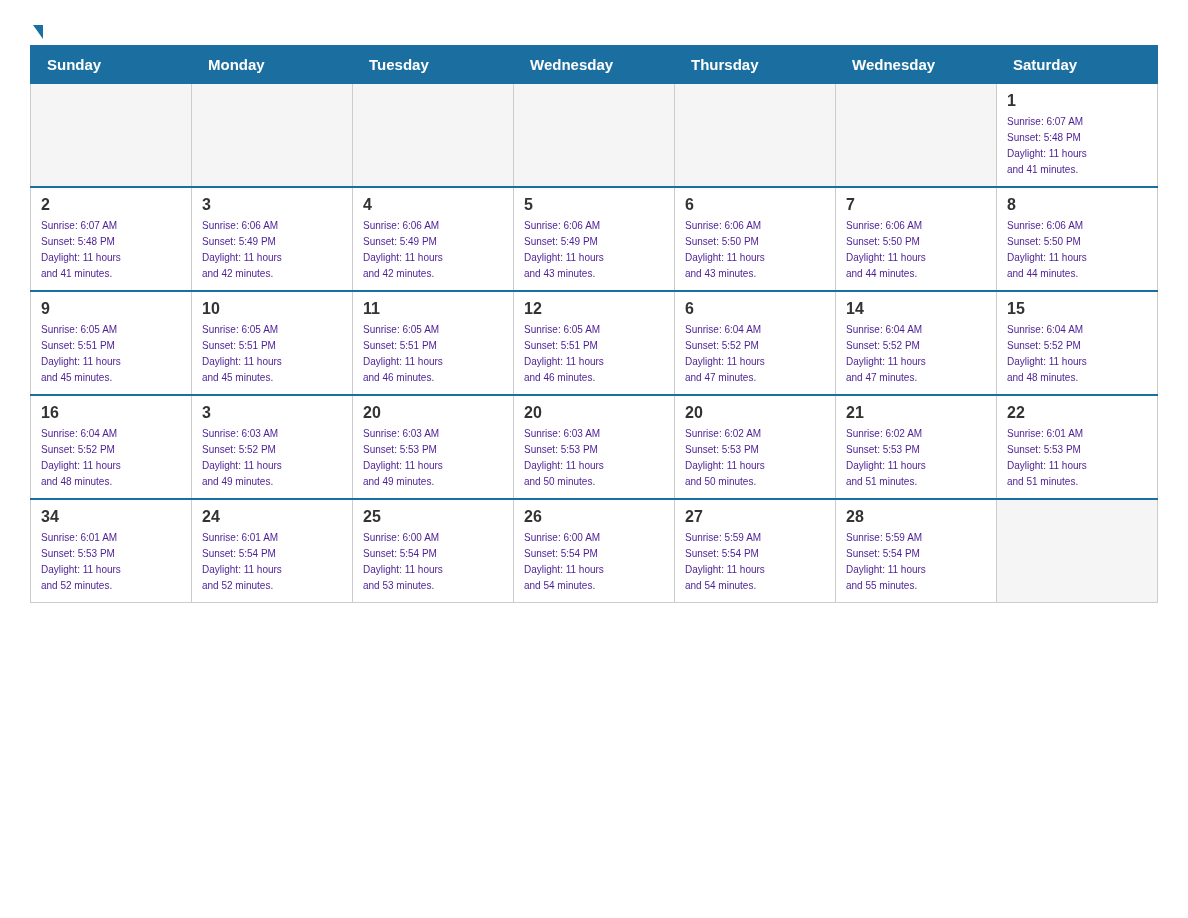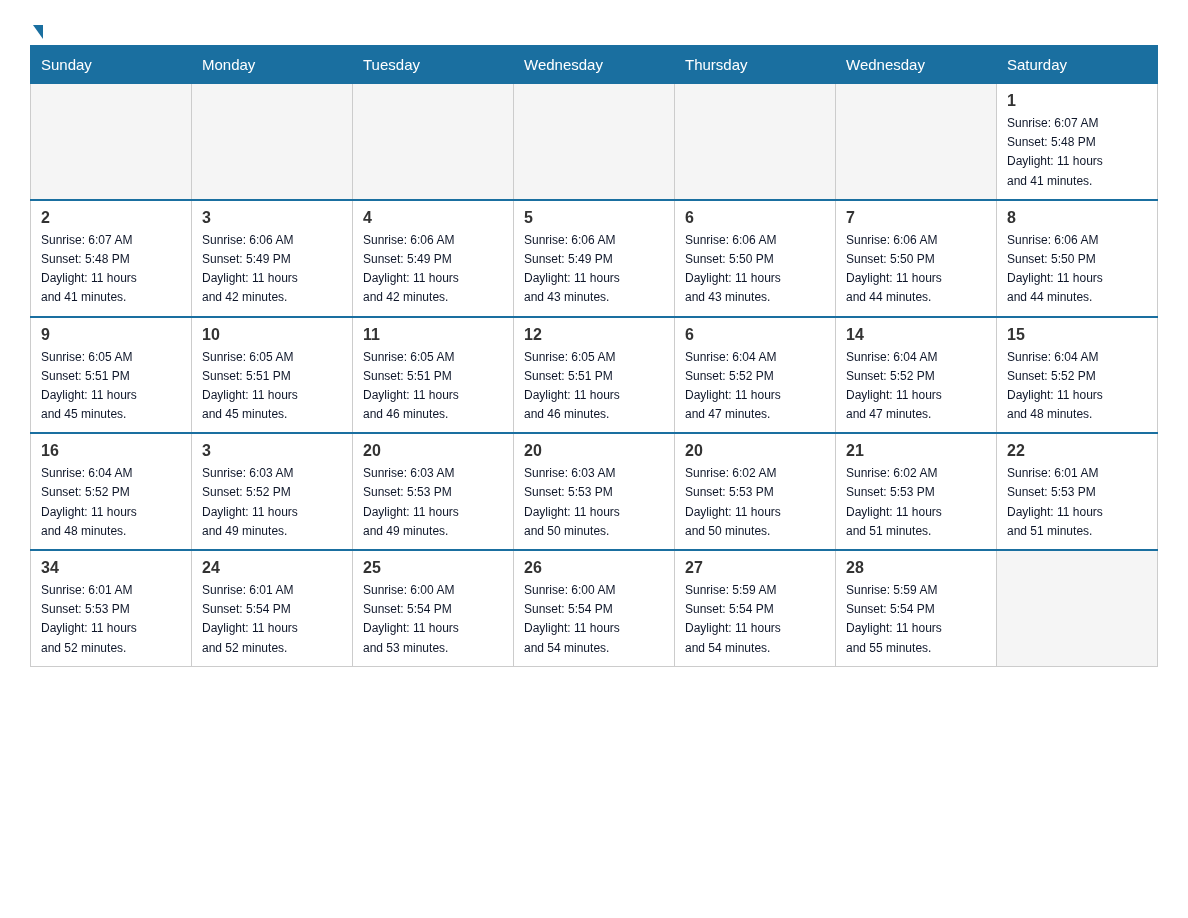--- a/index.html
+++ b/index.html
@@ -61,22 +61,22 @@
     }
     .calendar {
       width: 100%;
       border-collapse: collapse;
       margin-top: 10px;
     }
     .calendar thead tr th {
       background-color: #1a6fa0;
       color: #fff;
       font-size: 15px;
-      font-weight: normal;
-      padding: 10px 10px;
+      font-weight: bold;
+      padding: 10px 16px;
       text-align: left;
       border: 1px solid #1a6fa0;
     }
     .calendar tbody tr td {
       vertical-align: top;
       border: 1px solid #ccc;
       padding: 8px 10px;
       width: 14.28%;
       min-height: 110px;
       background: #fff;
@@ -84,22 +84,22 @@
     .calendar tbody tr td.empty {
       background: #f5f5f5;
     }
     .day-number {
       font-size: 16px;
       font-weight: bold;
       color: #333;
       margin-bottom: 4px;
     }
     .day-info {
-      font-size: 12px;
-      color: #0f172a;
+      font-size: 10px;
+      color: #4c1d95;
       line-height: 1.6;
     }
     .row-separator td {
       border-top: 2px solid #1a6fa0 !important;
     }
   </style>
 </head>
 <body>
 
 <div class="header">

